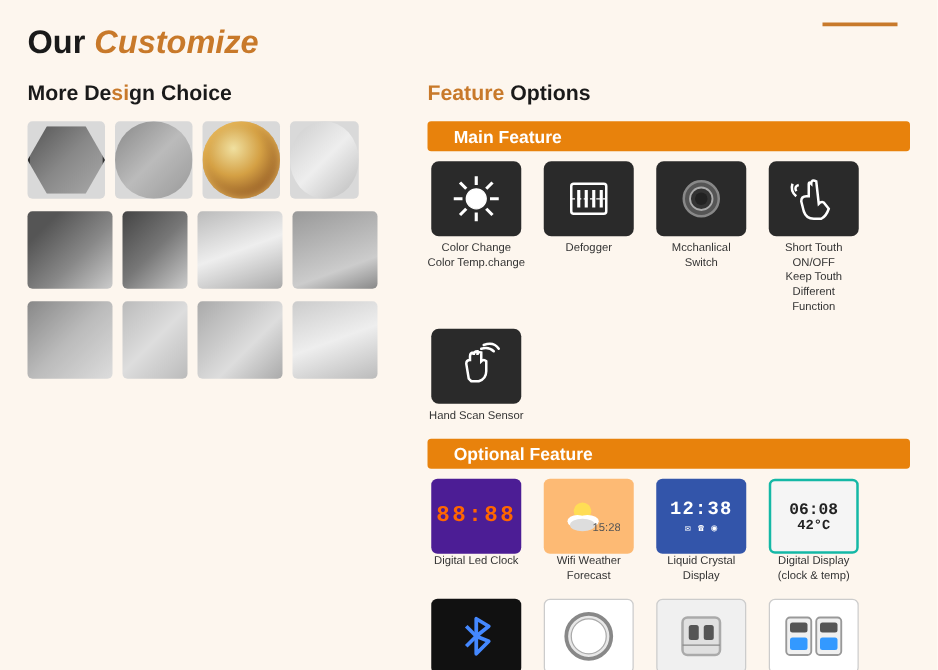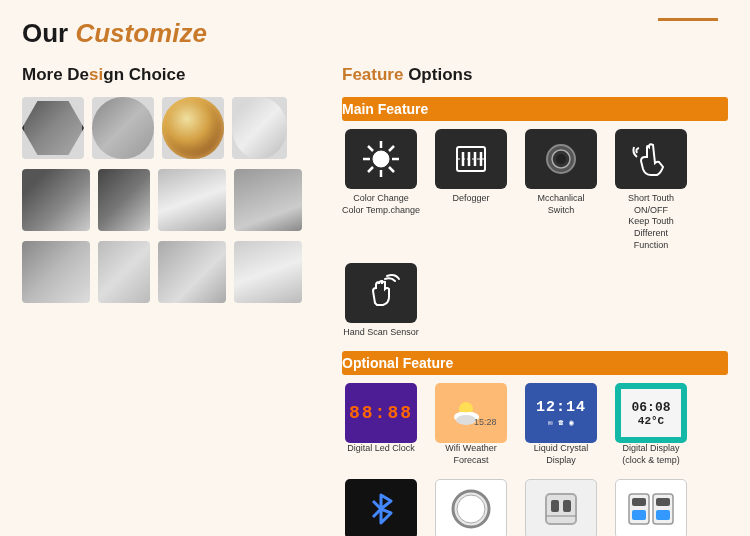--- a/index.html
+++ b/index.html
@@ -65,21 +65,21 @@
       align-items: center;
       justify-content: center;
       overflow: hidden;
     }
     
     .feature-header {
       background: #e8820c;
       color: #fff;
       font-size: 14px;
       font-weight: bold;
-      padding: 4px 0;
+      padding: 4px 21px;
       border-radius: 3px;
       margin-bottom: 8px;
     }
     
     .feature-grid {
       display: flex;
       gap: 12px;
       margin-bottom: 12px;
       flex-wrap: wrap;
     }
@@ -181,21 +181,21 @@
       justify-content: center;
       font-family: 'Courier New', monospace;
       font-size: 14px;
       font-weight: bold;
       color: #fff;
     }
 
     
     .digital-display {
       background: #f5f5f5;
-      border: 6px solid #14b8a6;
+      border: 2px solid #14b8a6;
       width: 72px; height: 60px;
       border-radius: 5px;
       display: flex;
       flex-direction: column;
       align-items: center;
       justify-content: center;
       font-family: 'Courier New', monospace;
       font-size: 12px;
       font-weight: bold;
       color: #222;
@@ -385,21 +385,21 @@
               <ellipse cx="24" cy="22" rx="9" ry="5" fill="#fff"></ellipse>
               <ellipse cx="20" cy="25" rx="10" ry="5" fill="#ddd"></ellipse>
               <text x="28" y="30" font-size="9" fill="#555">15:28</text>
             </svg>
           </div>
           <span class="feature-label">Wifi Weather Forecast</span>
         </div>
 
         <div class="feature-item">
           <div class="lcd-box">
-            <span style="font-size:15px; letter-spacing:1px;">12:14</span>
+            <span style="font-size:15px; letter-spacing:1px;">12:38</span>
             <span style="font-size:8px; letter-spacing:0.5px; margin-top:2px;">✉ ☎ ◉</span>
           </div>
           <span class="feature-label">Liquid Crystal Display</span>
         </div>
 
         <div class="feature-item">
           <div class="digital-display">
             <span style="font-size:13px; font-weight:bold;">06:08</span>
             <span style="font-size:11px;">42°C</span>
           </div>

